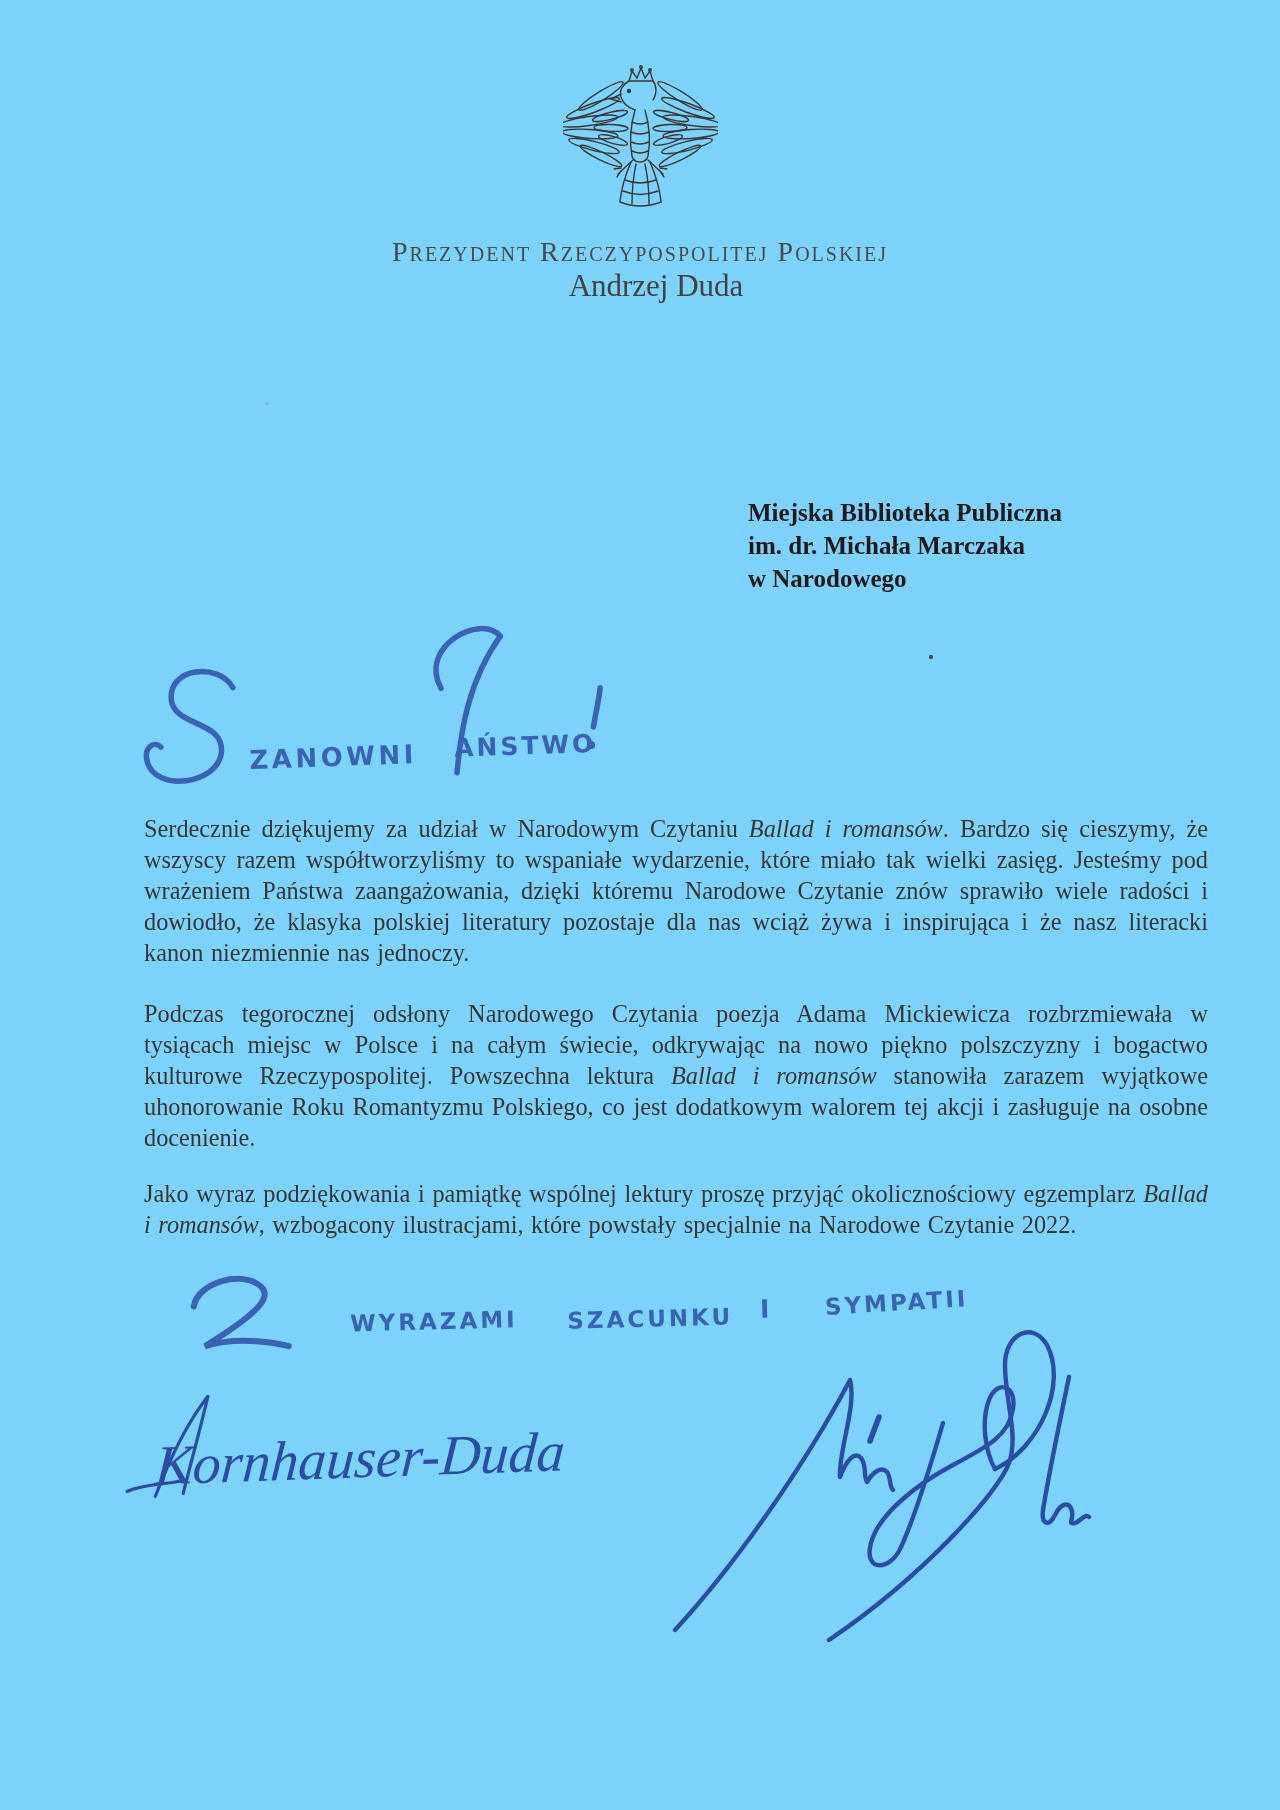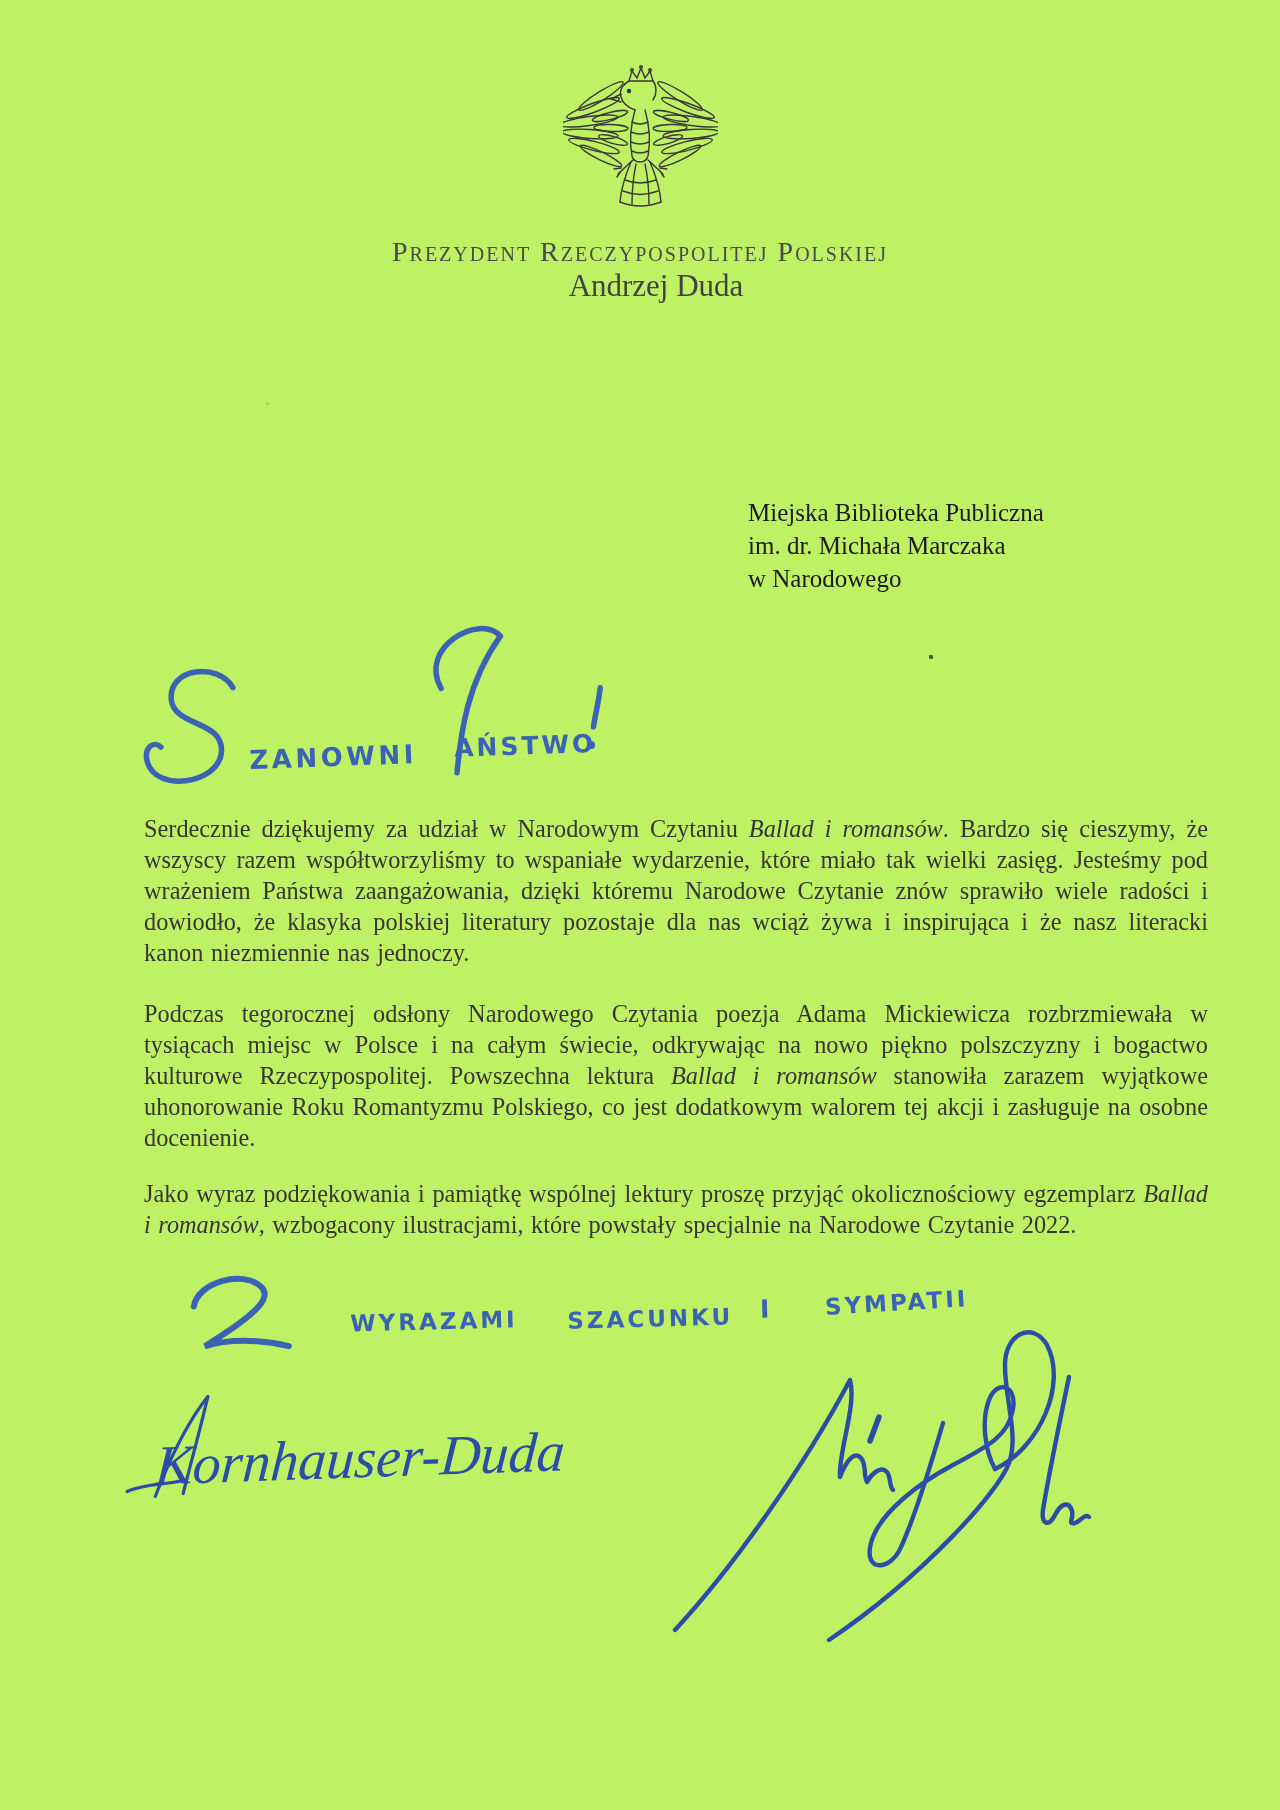--- a/index.html
+++ b/index.html
@@ -1,21 +1,21 @@
 <!DOCTYPE html>
 <html lang="pl"><head>
 <meta charset="utf-8">
 <style>
   html,body{margin:0;padding:0;}
   body{background:#e8e8e8;}
   .page{
     position:relative;
     width:1280px;height:1810px;
     margin:0 auto;
-    background:#bef264;
+    background:#7dd3fc;
     font-family:"Liberation Serif", serif;
     color:#343230;
     overflow:hidden;
   }
   .abs{position:absolute;}
   .letterhead-title{
     top:236px;left:0;width:1280px;
     text-align:center;
     font-variant:small-caps;
     font-size:28px;
@@ -31,21 +31,21 @@
   }
   .dateline{
     top:370px;left:748px;
     font-size:25px;
     color:#3b3a38;
     white-space:nowrap;
   }
   .recipient{
     top:496px;left:748px;
     font-size:25px;
-    font-weight:normal;
+    font-weight:bold;
     line-height:33px;
     color:#1b1a19;
   }
   .body-text{
     top:813px;left:128px;width:1080px;
     font-size:24.3px;
     line-height:31px;
     text-align:justify;
     color:#373533;
     word-spacing:1.5px;

